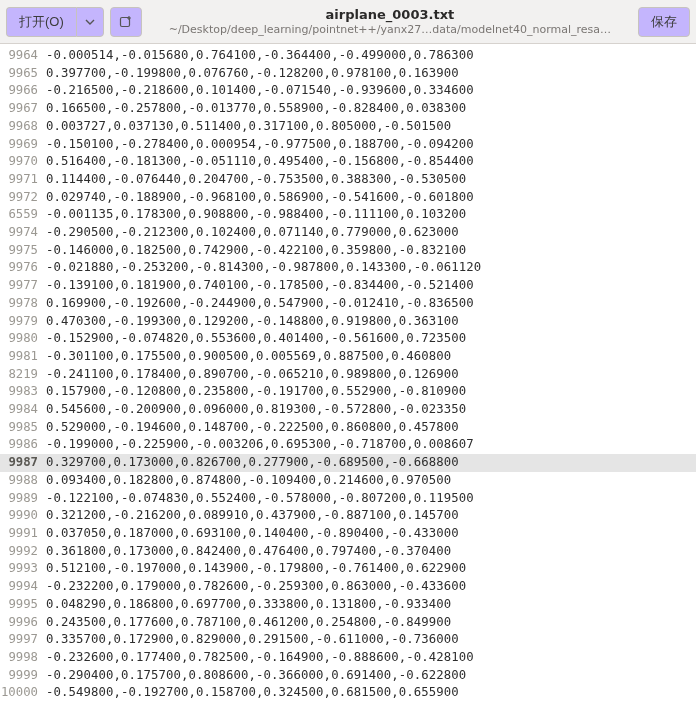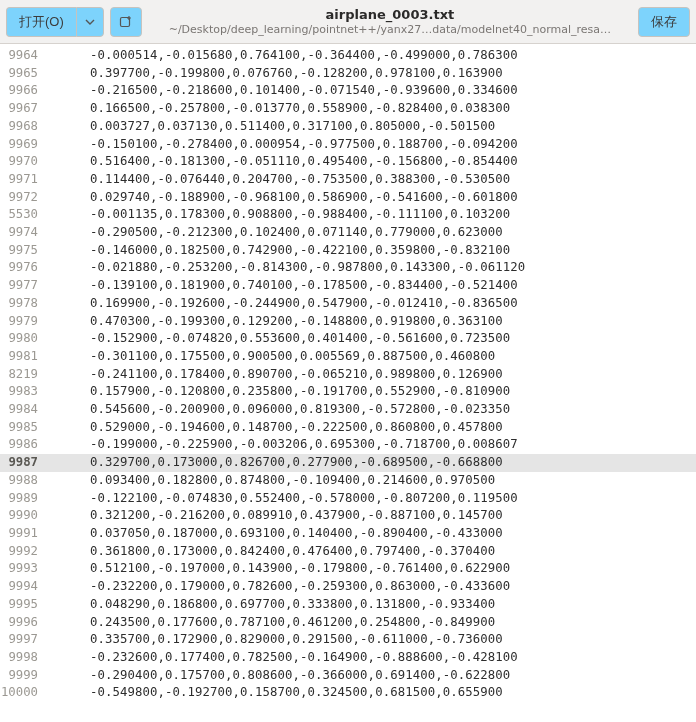--- a/index.html
+++ b/index.html
@@ -19,21 +19,21 @@
     display: flex;
     align-items: center;
     padding: 0 6px;
     gap: 6px;
   }
   .btn {
     height: 30px;
     display: inline-flex;
     align-items: center;
     justify-content: center;
-    background: #7dd3fc;
+    background: #c4b5fd;
     border: 1px solid #c7c3be;
     border-radius: 4px;
     font-size: 13px;
     color: #3c3c3c;
     padding: 0 12px;
   }
   .btn-group { display: flex; }
   .btn-group .btn:first-child { border-radius: 4px 0 0 4px; border-right: none; }
   .btn-group .btn:last-child  { border-radius: 0 4px 4px 0; }
   .btn.icon { padding: 0 8px; }
@@ -50,21 +50,21 @@
   .editor {
     height: calc(722px - 44px);
     overflow: hidden;
     background: #ffffff;
     font-family: "DejaVu Sans Mono","Ubuntu Mono","Courier New",monospace;
     font-size: 12.3px;
     line-height: 17.7px;
     color: #2d2d2d;
     padding-top: 3px;
   }
-  .row { display: flex; white-space: pre; gap: 44px; }
+  .row { display: flex; white-space: pre; }
   .row.hl { background: #e5e5e5; }
   .gutter {
     width: 44px;
     text-align: right;
     padding-right: 6px;
     color: #9b9892;
     user-select: none;
     flex-shrink: 0;
   }
   .row.hl .gutter { color: #5a5853; font-weight: 600; }
@@ -103,21 +103,21 @@
 <div class="editor" id="editor">
     <div class="row"><span class="gutter">9964</span><span class="linetxt">-0.000514,-0.015680,0.764100,-0.364400,-0.499000,0.786300</span></div>
     <div class="row"><span class="gutter">9965</span><span class="linetxt">0.397700,-0.199800,0.076760,-0.128200,0.978100,0.163900</span></div>
     <div class="row"><span class="gutter">9966</span><span class="linetxt">-0.216500,-0.218600,0.101400,-0.071540,-0.939600,0.334600</span></div>
     <div class="row"><span class="gutter">9967</span><span class="linetxt">0.166500,-0.257800,-0.013770,0.558900,-0.828400,0.038300</span></div>
     <div class="row"><span class="gutter">9968</span><span class="linetxt">0.003727,0.037130,0.511400,0.317100,0.805000,-0.501500</span></div>
     <div class="row"><span class="gutter">9969</span><span class="linetxt">-0.150100,-0.278400,0.000954,-0.977500,0.188700,-0.094200</span></div>
     <div class="row"><span class="gutter">9970</span><span class="linetxt">0.516400,-0.181300,-0.051110,0.495400,-0.156800,-0.854400</span></div>
     <div class="row"><span class="gutter">9971</span><span class="linetxt">0.114400,-0.076440,0.204700,-0.753500,0.388300,-0.530500</span></div>
     <div class="row"><span class="gutter">9972</span><span class="linetxt">0.029740,-0.188900,-0.968100,0.586900,-0.541600,-0.601800</span></div>
-    <div class="row"><span class="gutter">5530</span><span class="linetxt">-0.001135,0.178300,0.908800,-0.988400,-0.111100,0.103200</span></div>
+    <div class="row"><span class="gutter">6559</span><span class="linetxt">-0.001135,0.178300,0.908800,-0.988400,-0.111100,0.103200</span></div>
     <div class="row"><span class="gutter">9974</span><span class="linetxt">-0.290500,-0.212300,0.102400,0.071140,0.779000,0.623000</span></div>
     <div class="row"><span class="gutter">9975</span><span class="linetxt">-0.146000,0.182500,0.742900,-0.422100,0.359800,-0.832100</span></div>
     <div class="row"><span class="gutter">9976</span><span class="linetxt">-0.021880,-0.253200,-0.814300,-0.987800,0.143300,-0.061120</span></div>
     <div class="row"><span class="gutter">9977</span><span class="linetxt">-0.139100,0.181900,0.740100,-0.178500,-0.834400,-0.521400</span></div>
     <div class="row"><span class="gutter">9978</span><span class="linetxt">0.169900,-0.192600,-0.244900,0.547900,-0.012410,-0.836500</span></div>
     <div class="row"><span class="gutter">9979</span><span class="linetxt">0.470300,-0.199300,0.129200,-0.148800,0.919800,0.363100</span></div>
     <div class="row"><span class="gutter">9980</span><span class="linetxt">-0.152900,-0.074820,0.553600,0.401400,-0.561600,0.723500</span></div>
     <div class="row"><span class="gutter">9981</span><span class="linetxt">-0.301100,0.175500,0.900500,0.005569,0.887500,0.460800</span></div>
     <div class="row"><span class="gutter">8219</span><span class="linetxt">-0.241100,0.178400,0.890700,-0.065210,0.989800,0.126900</span></div>
     <div class="row"><span class="gutter">9983</span><span class="linetxt">0.157900,-0.120800,0.235800,-0.191700,0.552900,-0.810900</span></div>

